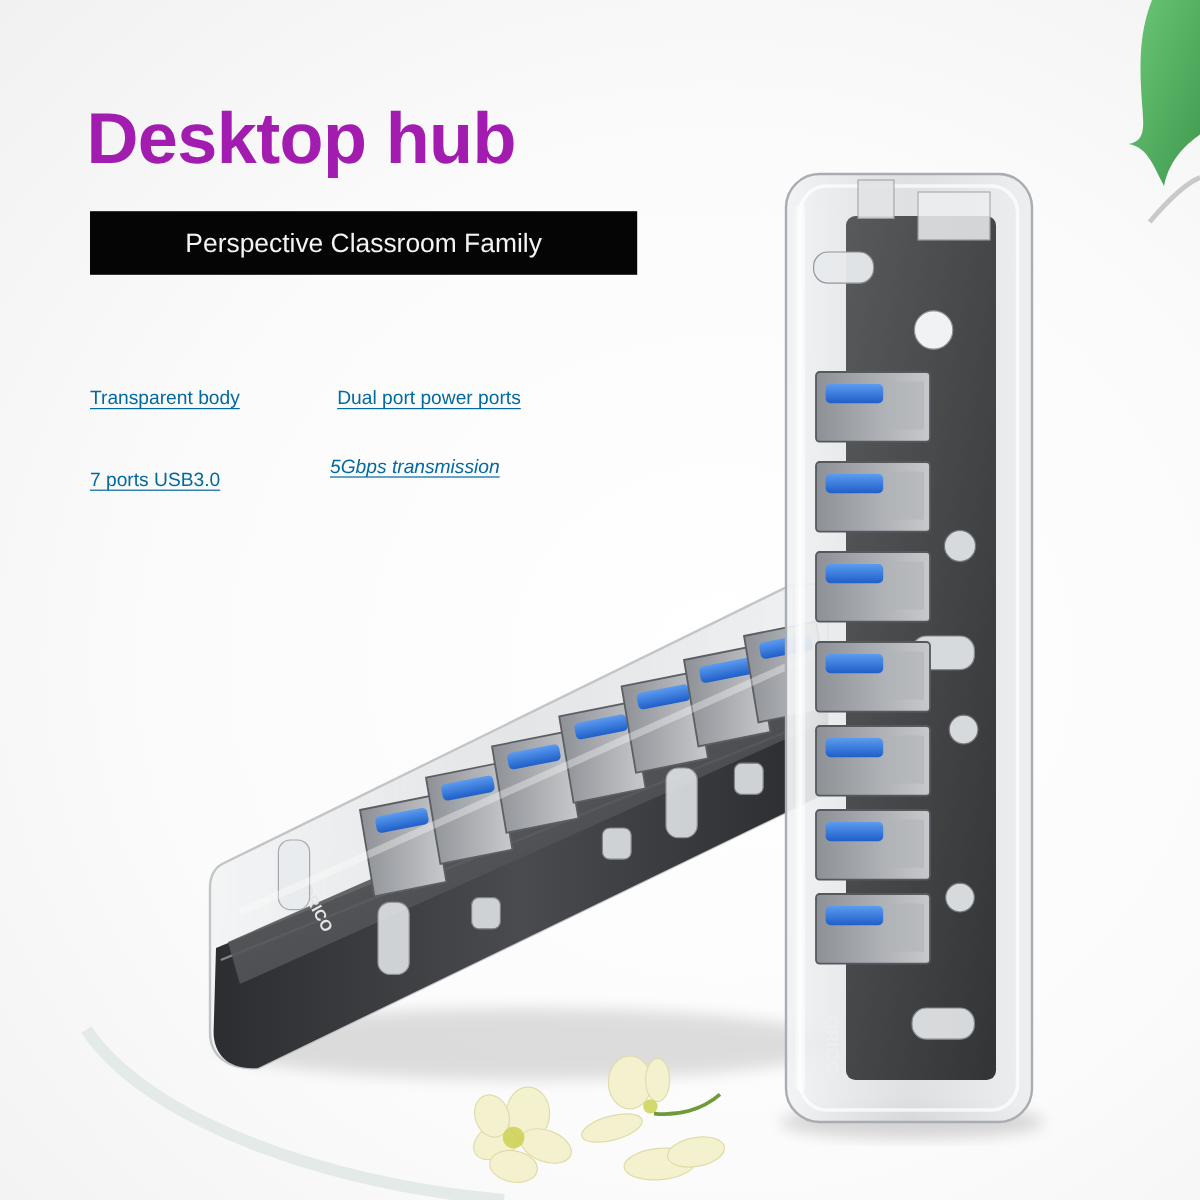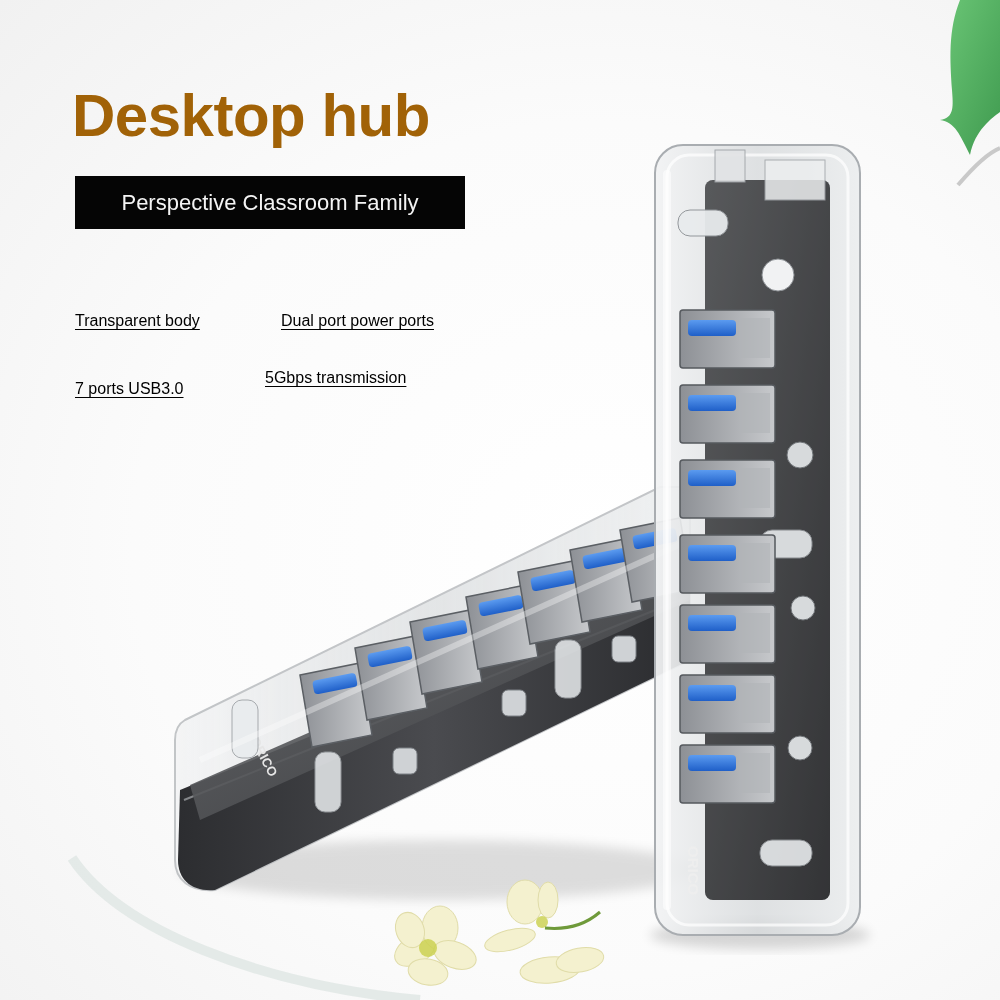--- a/index.html
+++ b/index.html
@@ -8,38 +8,39 @@
 
   .bg-gradient {
     position: absolute; inset: 0;
     background: radial-gradient(ellipse at 60% 55%, #ffffff 0%, #fbfbfb 55%, #f1f1f1 100%);
   }
 
   .leaf { position: absolute; left: 920px; top: 0; width: 80px; height: 190px; }
 
   .title {
     position: absolute; left: 72px; top: 80px;
-    font-size: 60px; font-weight: 700; letter-spacing: -0.5px; color: #a16207;
+    font-size: 60px; font-weight: 700; letter-spacing: -0.5px; color: #a21caf;
     line-height: 72px;
   }
   .subtitle-bar {
-    position: absolute; left: 75px; top: 176px; width: 390px; height: 53px;
+    position: absolute; left: 75px; top: 176px; width: 456px; height: 53px;
     background: #050505; color: #f4f4f4;
     font-size: 22px; line-height: 53px; text-align: center;
   }
 
   .feature {
-    position: absolute; font-size: 16px; color: #000000;
+    position: absolute; font-size: 16px; color: #0369a1;
     text-decoration: underline; text-underline-offset: 3px; text-decoration-thickness: 1px;
     white-space: nowrap;
+    margin-top: 12px;
   }
   .f1 { left: 75px; top: 312px; }
   .f2 { left: 281px; top: 312px; }
   .f3 { left: 75px; top: 380px; }
-  .f4 { left: 265px; top: 369px; }
+  .f4 { left: 275px; top: 369px; font-style: italic; }
 
   .scene { position: absolute; left: 0; top: 0; width: 1000px; height: 1000px; }
   .flowers { position: absolute; left: 380px; top: 860px; width: 240px; height: 140px; }
 </style>
 </head>
 <body>
 
 <div class="bg-gradient"></div>
 
 <svg class="leaf" viewBox="0 0 80 190">

